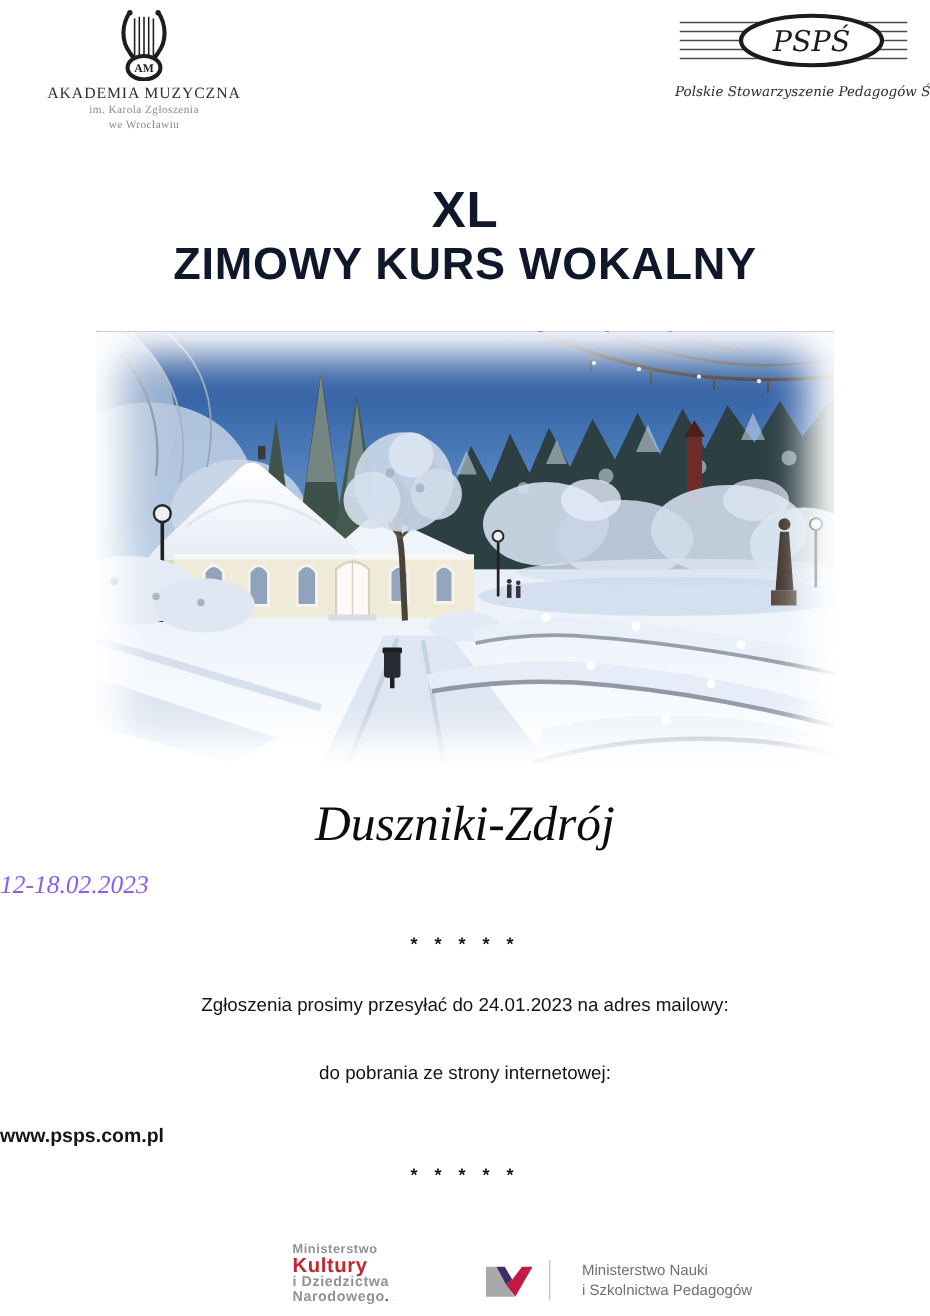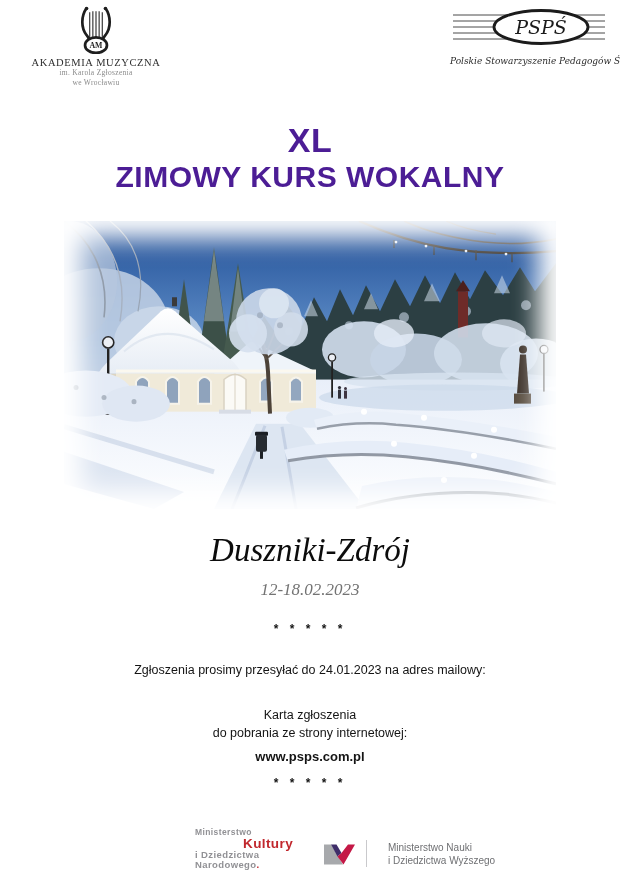--- a/index.html
+++ b/index.html
@@ -8,43 +8,43 @@
     font-family:"Liberation Sans",sans-serif;overflow:hidden;color:#111;
   }
   
   .hdr-left{position:absolute;left:14px;top:6px;width:164px;text-align:center;}
   .hdr-left svg{display:block;margin:0 auto;}
   .acad-name{font-family:"Liberation Serif",serif;font-size:10.5px;letter-spacing:.6px;color:#2e2e2e;margin-top:3px;white-space:nowrap;}
   .acad-sub{font-family:"Liberation Serif",serif;font-size:7.5px;color:#8a8a8a;line-height:9.5px;letter-spacing:.3px;}
   .hdr-right{position:absolute;right:12px;top:8px;width:158px;text-align:center;}
   .psps-caption{font-family:"DejaVu Serif",serif;font-style:italic;font-size:9px;color:#2b2b2b;margin-top:2px;white-space:nowrap;}
   
-  .title{position:absolute;left:0;top:121px;width:100%;text-align:center;color:#4c1d95;font-weight:bold;}
+  .title{position:absolute;left:0;top:121px;width:100%;text-align:center;color:#0f172a;font-weight:bold;}
   .title-l1{font-size:34px;line-height:38px;letter-spacing:.5px;}
   .title-l2{font-size:30px;line-height:36px;letter-spacing:.5px;}
   
   .photo{position:absolute;left:64px;top:221px;width:492px;height:288px;}
   .photo svg{position:absolute;inset:0;width:100%;height:100%;}
   .vignette{position:absolute;inset:0;box-shadow:inset 0 0 26px 18px #ffffff;pointer-events:none;}
   
   .city{position:absolute;left:0;top:532px;width:100%;text-align:center;
         font-family:"Liberation Serif",serif;font-style:italic;font-size:33px;color:#0c0c0c;}
-  .dates{position:absolute;left:0;top:580px;width:100%;text-align:center;
-        font-family:"Liberation Serif",serif;font-style:italic;font-size:17px;color:#737373;}
+  .dates{position:absolute;left:0;top:580px;width:100%;text-align:left;
+        font-family:"Liberation Serif",serif;font-style:italic;font-size:17px;color:#8b5cf6;}
   .stars{position:absolute;left:0;width:100%;text-align:center;font-size:12px;font-weight:bold;letter-spacing:4px;color:#141414;}
   .stars-top{top:622px;}
   .stars-bottom{top:776px;}
   .app{position:absolute;left:0;top:661px;width:100%;text-align:center;font-size:12.5px;line-height:19px;color:#141414;}
   .app a{color:#141414;font-weight:bold;text-decoration:underline;}
   .dl{position:absolute;left:0;top:706px;width:100%;text-align:center;font-size:12.5px;line-height:18px;color:#141414;}
-  .site{position:absolute;left:0;top:749px;width:100%;text-align:center;font-size:13px;font-weight:bold;color:#141414;}
+  .site{position:absolute;left:0;top:749px;width:100%;font-size:13px;font-weight:bold;color:#141414;}
   
   .mkidn{position:absolute;left:195px;top:827px;text-align:left;font-weight:bold;}
   .mk-l1{font-size:8.5px;line-height:10px;color:#919195;letter-spacing:.4px;}
-  .mk-l2{font-size:13.5px;line-height:13px;color:#c1272d;letter-spacing:.4px;margin-left:48px;}
+  .mk-l2{font-size:13.5px;line-height:13px;color:#c1272d;letter-spacing:.4px;}
   .mk-l3{font-size:9.5px;line-height:10px;color:#919195;letter-spacing:.4px;}
   .mk-l4{font-size:9.5px;line-height:10px;color:#919195;letter-spacing:.4px;}
   .mk-dot{color:#c1272d;}
   .mnisw{position:absolute;left:324px;top:840px;display:flex;align-items:center;}
   .mnisw-div{width:1px;height:27px;background:#c9c9cc;margin:0 9px 0 10px;}
   .mnisw-txt{font-size:10px;line-height:13px;color:#6f7073;white-space:nowrap;margin-left:12px;}
 </style>
 </head>
 <body>
 
@@ -242,21 +242,20 @@
   <div class="city">Duszniki-Zdrój</div>
   <div class="dates">12-18.02.2023</div>
 
   <div class="stars stars-top">* * * * *</div>
 
   <div class="app">
     <div>Zgłoszenia prosimy przesyłać do 24.01.2023 na adres mailowy:</div>
   </div>
 
   <div class="dl">
-    <div>Karta zgłoszenia</div>
     <div>do pobrania ze strony internetowej:</div>
   </div>
   <div class="site">www.psps.com.pl</div>
 
   <div class="stars stars-bottom">* * * * *</div>
 
   <div class="mkidn">
     <div class="mk-l1">Ministerstwo</div>
     <div class="mk-l2">Kultury</div>
     <div class="mk-l3">i Dziedzictwa</div>
@@ -265,17 +264,17 @@
 
   <div class="mnisw">
     <svg width="32" height="22" viewBox="0 0 32 21">
       <polygon points="0,21 0,1 7,1 19,21" fill="#a7a9ac"></polygon>
       <polygon points="7,1 12.5,1 17.5,9.5 13.5,13" fill="#3e2d69"></polygon>
       <polygon points="13.5,13 17.5,9.5 24,1 31,1 19.5,21" fill="#c41846"></polygon>
     </svg>
     <div class="mnisw-div"></div>
     <div class="mnisw-txt">
       <div>Ministerstwo Nauki</div>
-      <div>i Dziedzictwa Wyższego</div>
+      <div>i Szkolnictwa Pedagogów</div>
     </div>
   </div>
 
 </div>
 
 </body></html>

